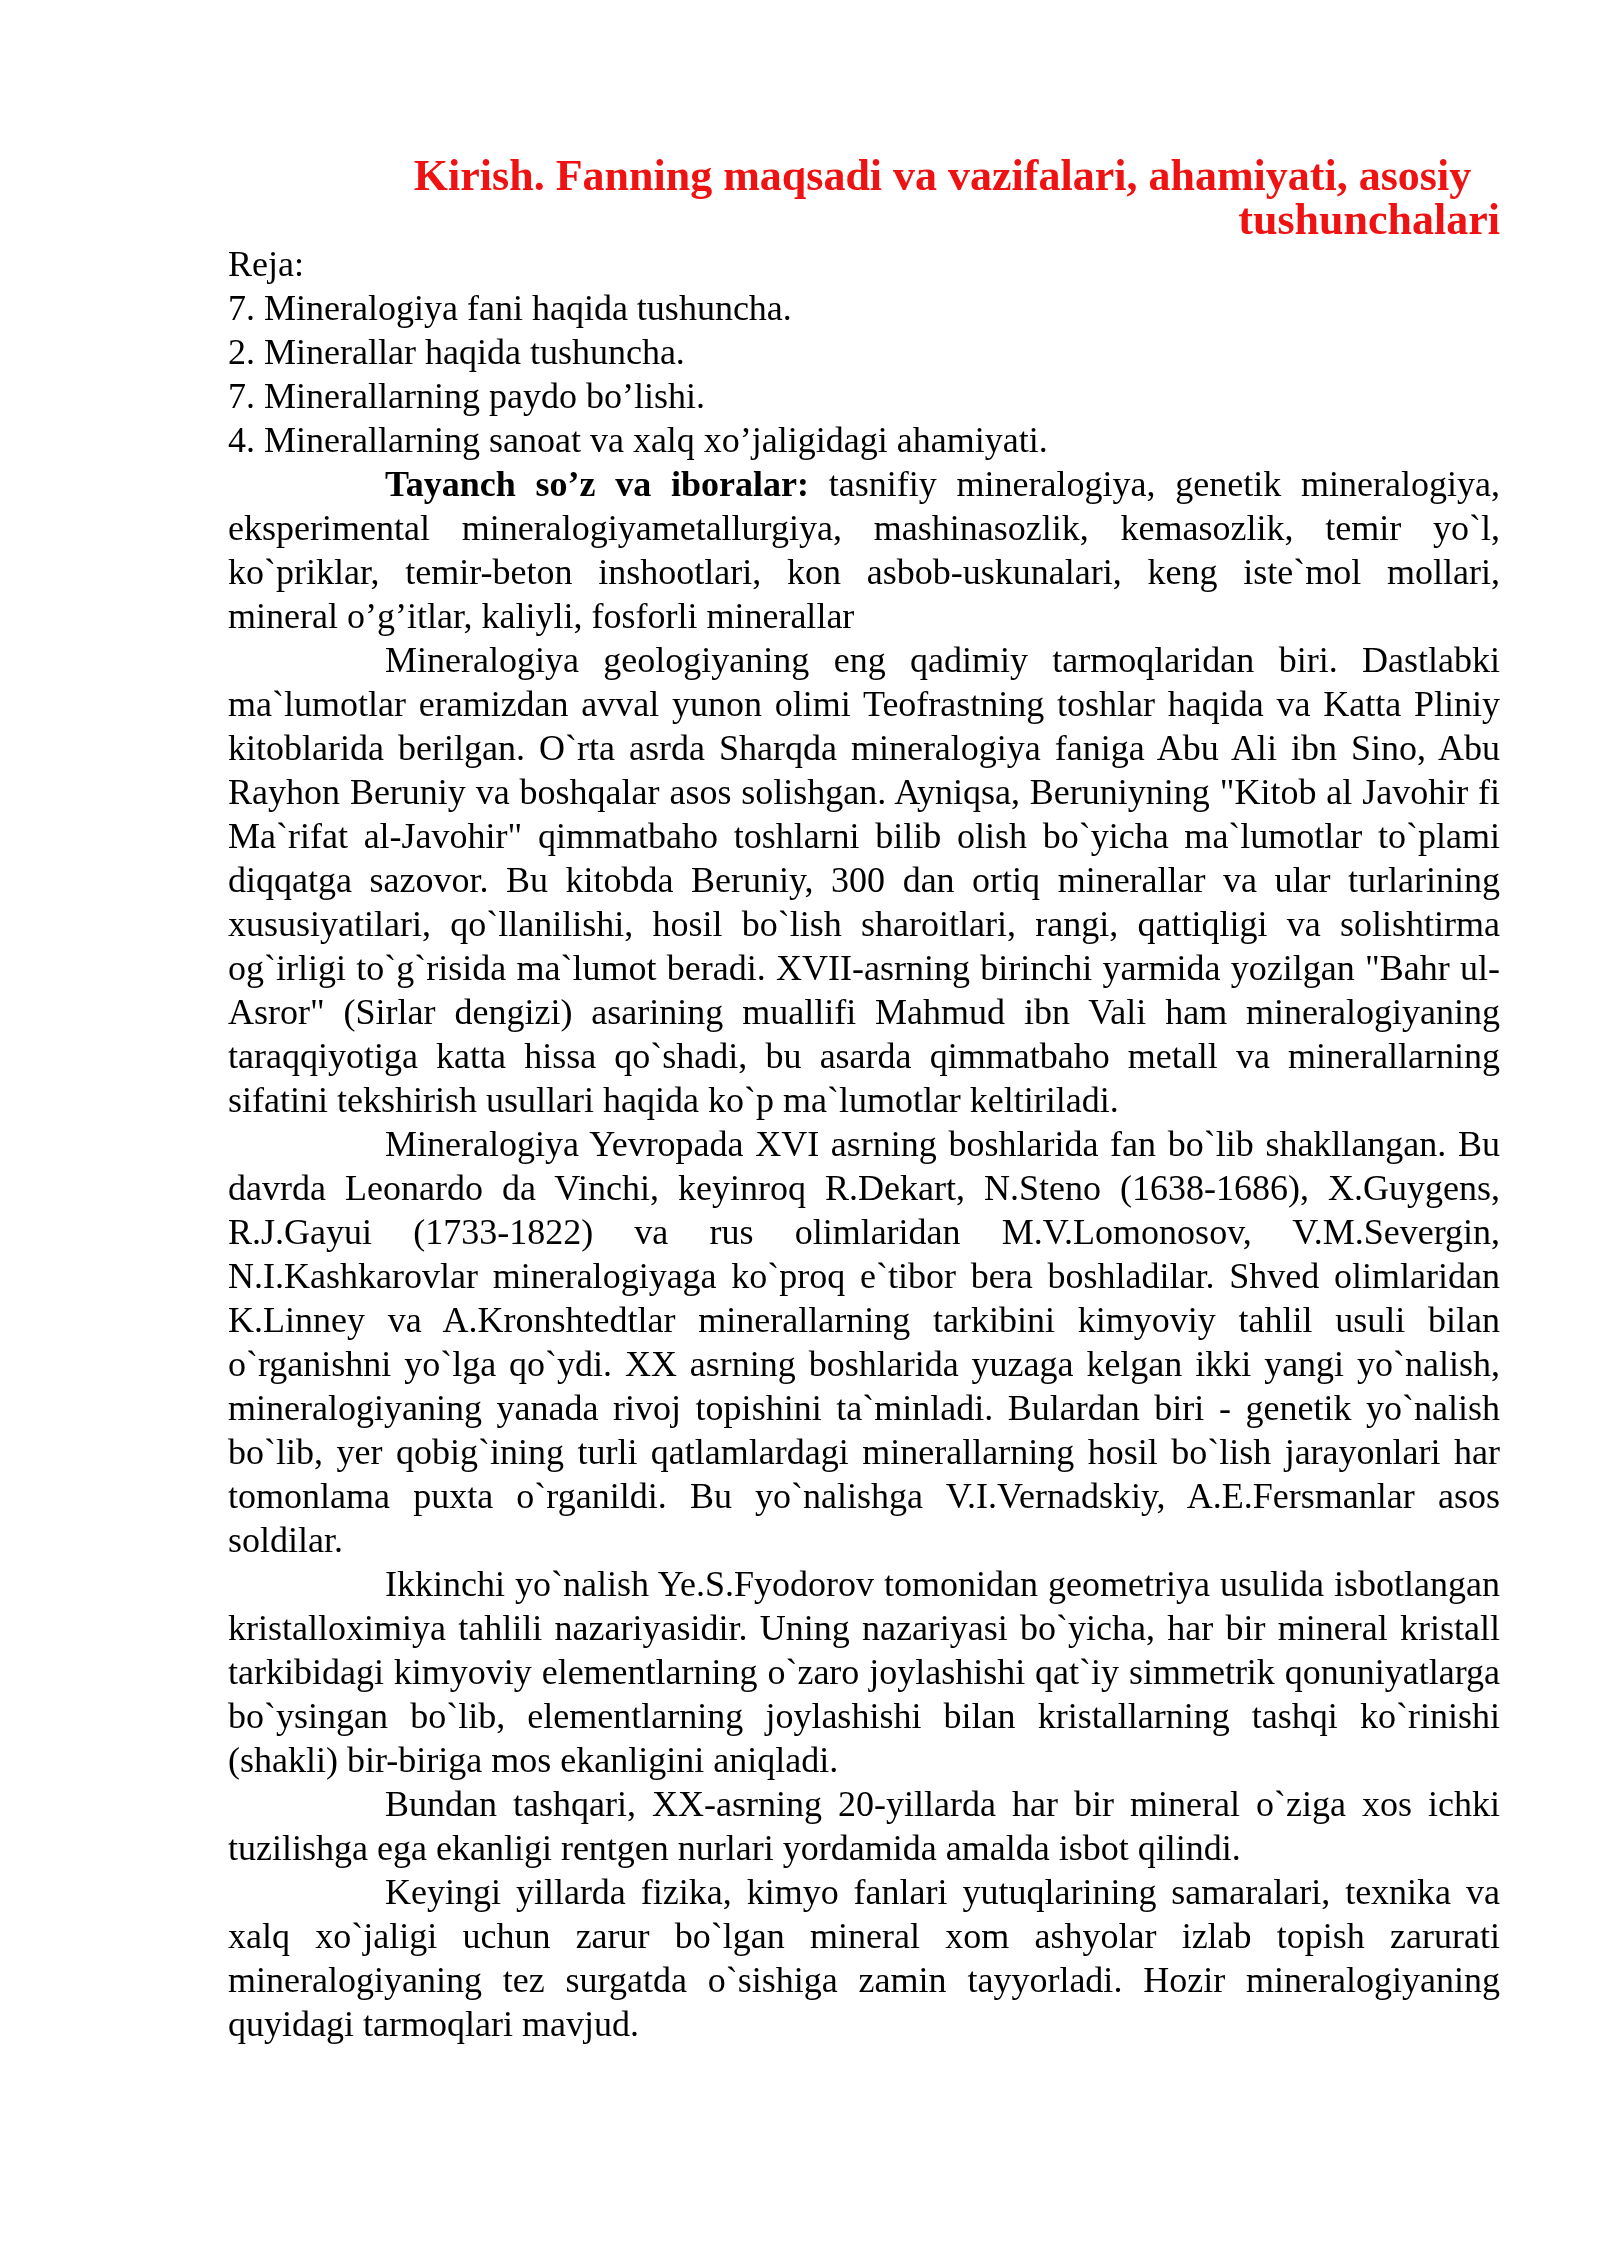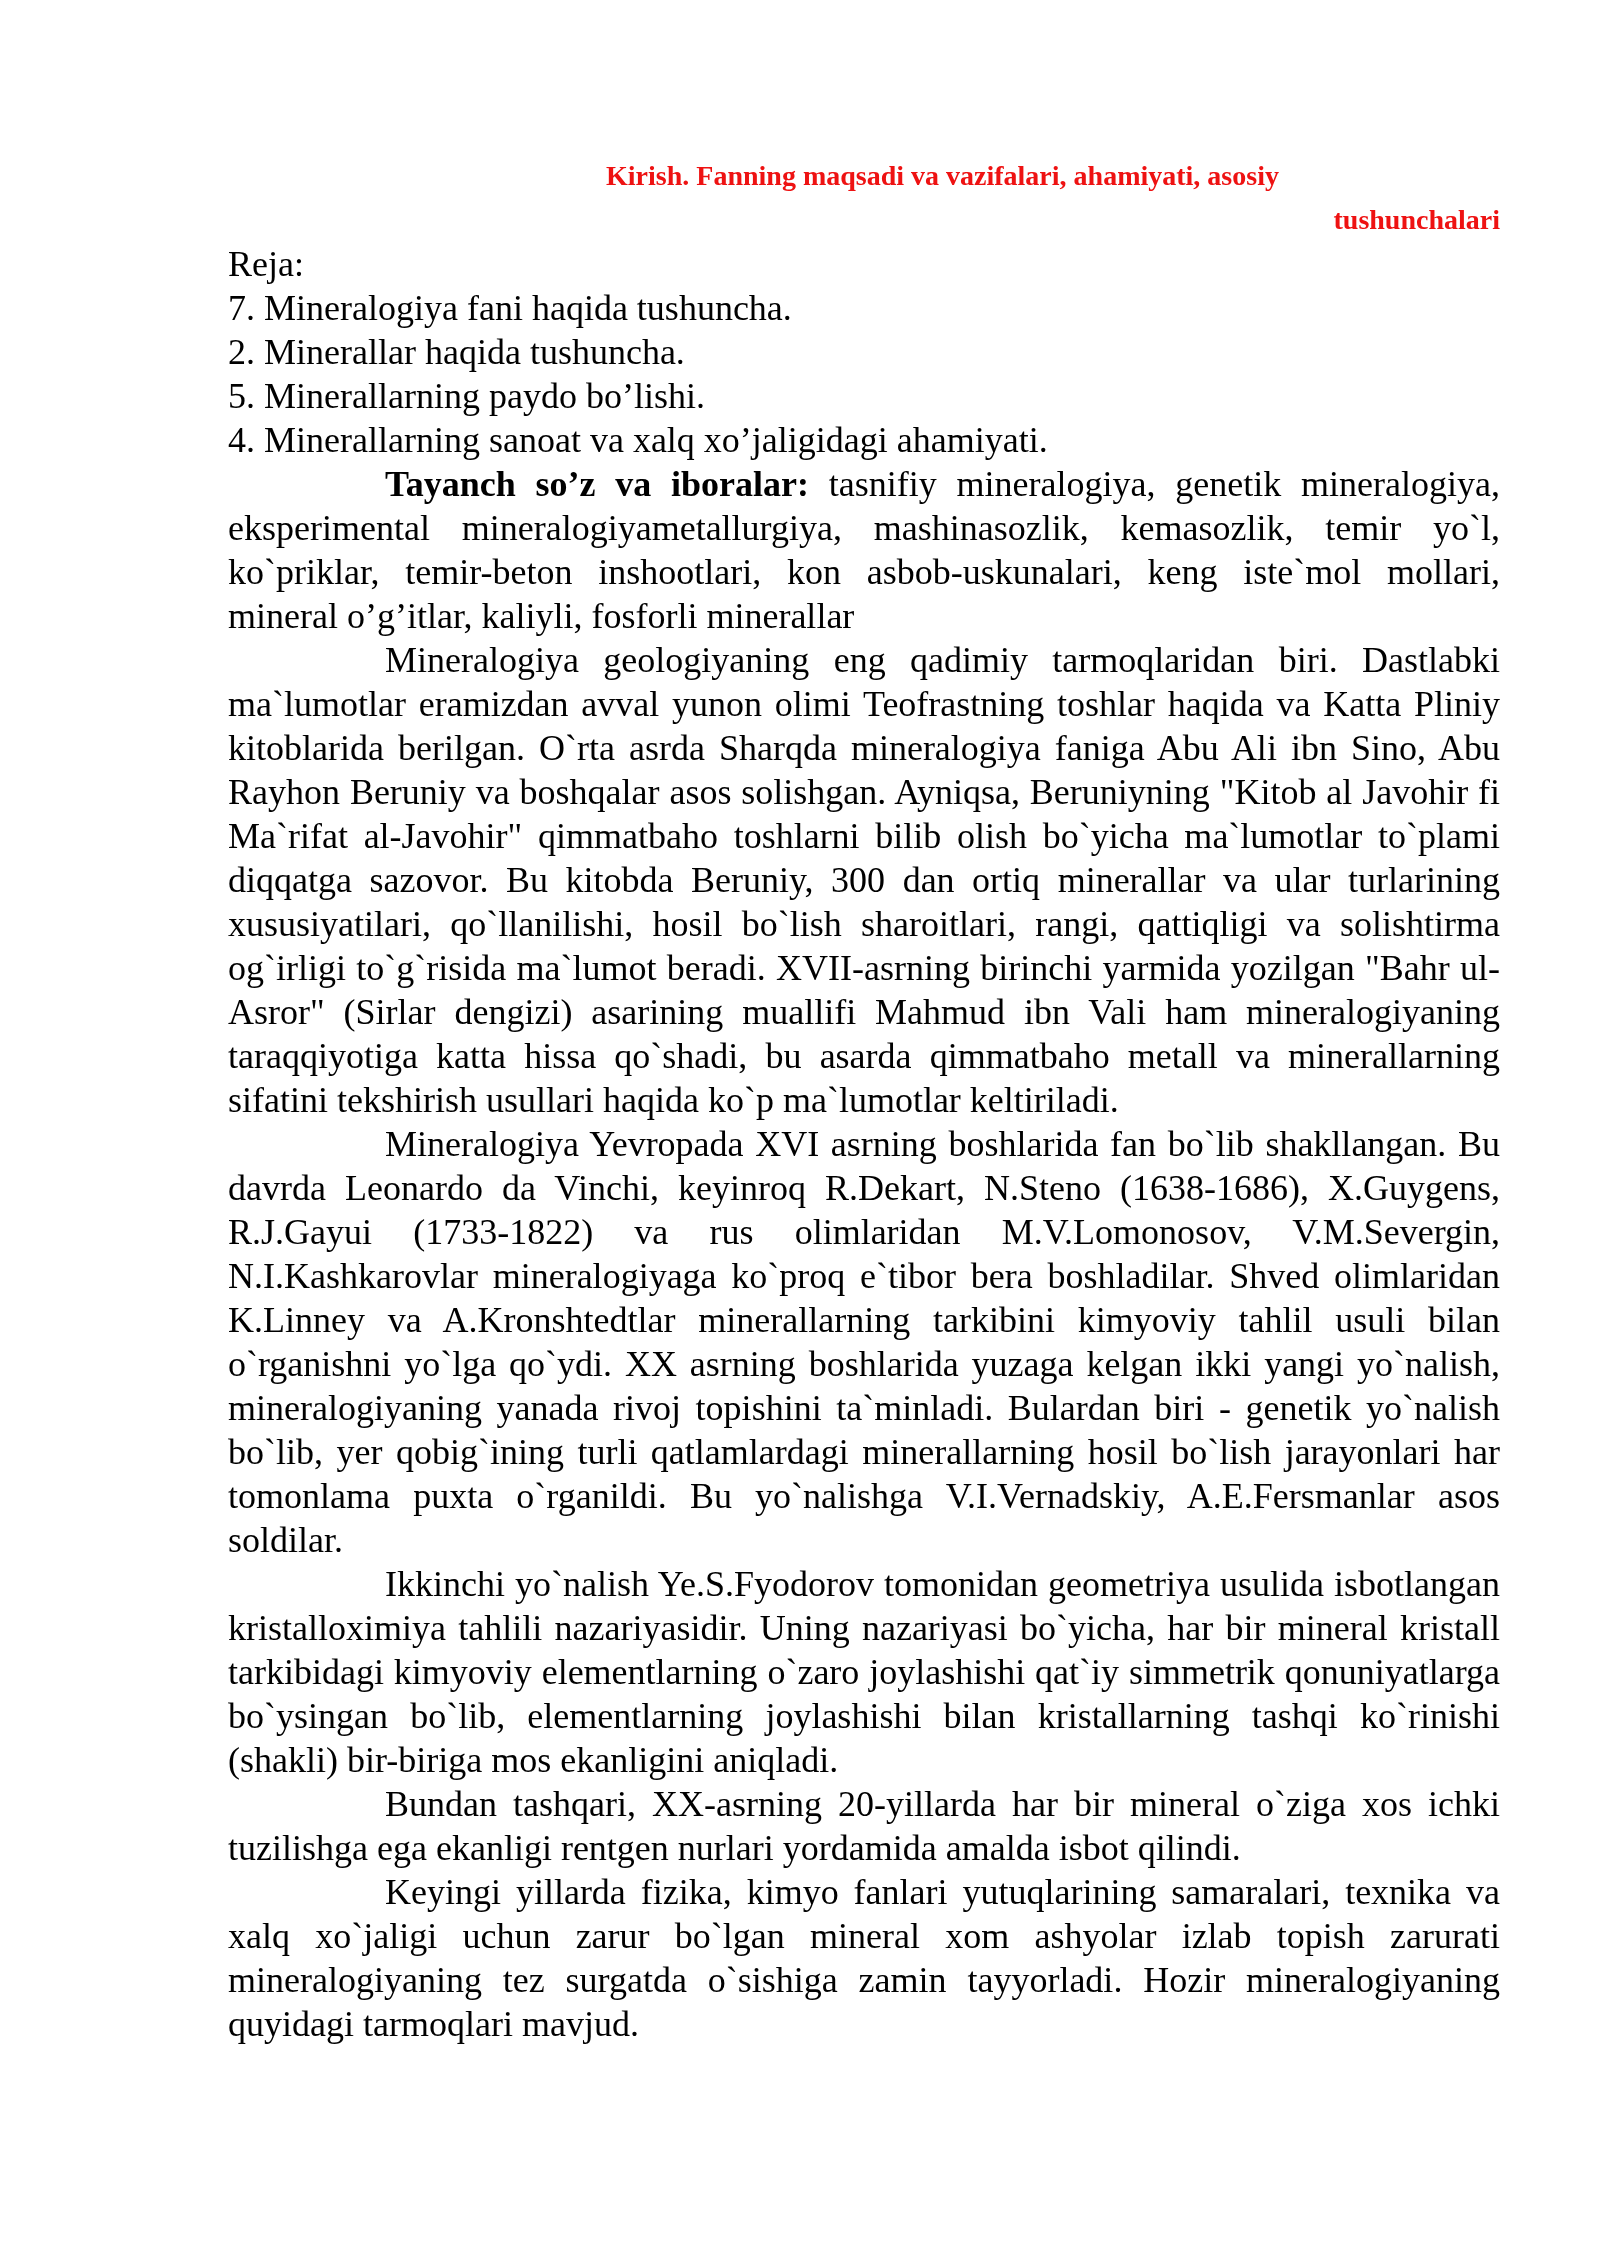--- a/index.html
+++ b/index.html
@@ -15,21 +15,21 @@
   .content {
     position: absolute;
     left: 228px;
     top: 154px;
     width: 1272px;
     font-size: 36px;
     line-height: 44px;
   }
   .doc-title {
     margin: 0;
-    font-size: 28px;
+    font-size: 44px;
     line-height: 44px;
     font-weight: bold;
   }
   .doc-title .t1 {
     display: block;
     text-align: center;
     padding-left: 157px; 
   }
   .doc-title .t2 {
     display: block;
@@ -54,21 +54,21 @@
 
     <h1 class="doc-title" style="color: rgb(238, 18, 18);">
       <span class="t1">Kirish. Fanning maqsadi va vazifalari, ahamiyati, asosiy</span>
       <span class="t2">tushunchalari</span>
     </h1>
 
     <div class="plan">
       <div>Reja:</div>
       <div>7. Mineralogiya fani haqida tushuncha.</div>
       <div>2. Minerallar haqida tushuncha.</div>
-      <div>5. Minerallarning paydo bo’lishi.</div>
+      <div>7. Minerallarning paydo bo’lishi.</div>
       <div>4. Minerallarning sanoat va xalq xo’jaligidagi ahamiyati.</div>
     </div>
 
     <p class="para keywords"><b>Tayanch so’z va  iboralar:</b><span> tasnifiy mineralogiya, genetik mineralogiya, eksperimental mineralogiyametallurgiya, mashinasozlik, kemasozlik, temir yo`l, ko`priklar, temir-beton inshootlari, kon asbob-uskunalari, keng iste`mol mollari, mineral o’g’itlar, kaliyli, fosforli minerallar</span></p>
 
     <p class="para">Mineralogiya geologiyaning eng qadimiy tarmoqlaridan biri. Dastlabki ma`lumotlar eramizdan avval yunon olimi Teofrastning toshlar haqida va Katta Pliniy kitoblarida berilgan. O`rta asrda Sharqda mineralogiya faniga Abu Ali ibn Sino, Abu Rayhon Beruniy va boshqalar asos solishgan. Ayniqsa, Beruniyning "Kitob al Javohir fi Ma`rifat al-Javohir" qimmatbaho toshlarni bilib olish bo`yicha ma`lumotlar to`plami diqqatga sazovor. Bu kitobda Beruniy, 300 dan ortiq minerallar va ular turlarining xususiyatilari, qo`llanilishi, hosil bo`lish sharoitlari, rangi, qattiqligi va solishtirma og`irligi to`g`risida ma`lumot beradi. XVII-asrning birinchi yarmida yozilgan "Bahr ul-Asror" (Sirlar dengizi) asarining muallifi Mahmud ibn Vali ham mineralogiyaning taraqqiyotiga katta hissa qo`shadi, bu asarda qimmatbaho metall va minerallarning sifatini tekshirish usullari haqida ko`p ma`lumotlar keltiriladi.</p>
     <p class="para">Mineralogiya Yevropada XVI asrning boshlarida fan bo`lib shakllangan. Bu davrda Leonardo da Vinchi, keyinroq R.Dekart, N.Steno (1638-1686), X.Guygens, R.J.Gayui (1733-1822) va rus olimlaridan M.V.Lomonosov, V.M.Severgin, N.I.Kashkarovlar mineralogiyaga ko`proq e`tibor bera boshladilar. Shved olimlaridan K.Linney va A.Kronshtedtlar minerallarning tarkibini kimyoviy tahlil usuli bilan o`rganishni yo`lga qo`ydi. XX asrning boshlarida yuzaga kelgan ikki yangi yo`nalish, mineralogiyaning yanada rivoj topishini ta`minladi. Bulardan biri - genetik yo`nalish bo`lib, yer qobig`ining turli qatlamlardagi minerallarning hosil bo`lish jarayonlari har tomonlama puxta o`rganildi. Bu yo`nalishga V.I.Vernadskiy, A.E.Fersmanlar asos soldilar.</p>
     <p class="para">Ikkinchi yo`nalish Ye.S.Fyodorov tomonidan geometriya usulida isbotlangan kristalloximiya tahlili nazariyasidir. Uning nazariyasi bo`yicha, har bir mineral kristall tarkibidagi kimyoviy elementlarning o`zaro joylashishi qat`iy simmetrik qonuniyatlarga bo`ysingan bo`lib, elementlarning joylashishi bilan kristallarning tashqi ko`rinishi (shakli) bir-biriga mos ekanligini aniqladi.</p>
     <p class="para">Bundan tashqari, XX-asrning 20-yillarda har bir mineral o`ziga xos ichki tuzilishga ega ekanligi rentgen nurlari yordamida amalda isbot qilindi.</p>
     <p class="para">Keyingi yillarda fizika, kimyo fanlari yutuqlarining samaralari, texnika va xalq xo`jaligi uchun zarur bo`lgan mineral xom ashyolar izlab topish zarurati mineralogiyaning tez surgatda o`sishiga zamin tayyorladi. Hozir mineralogiyaning quyidagi tarmoqlari mavjud.</p>

